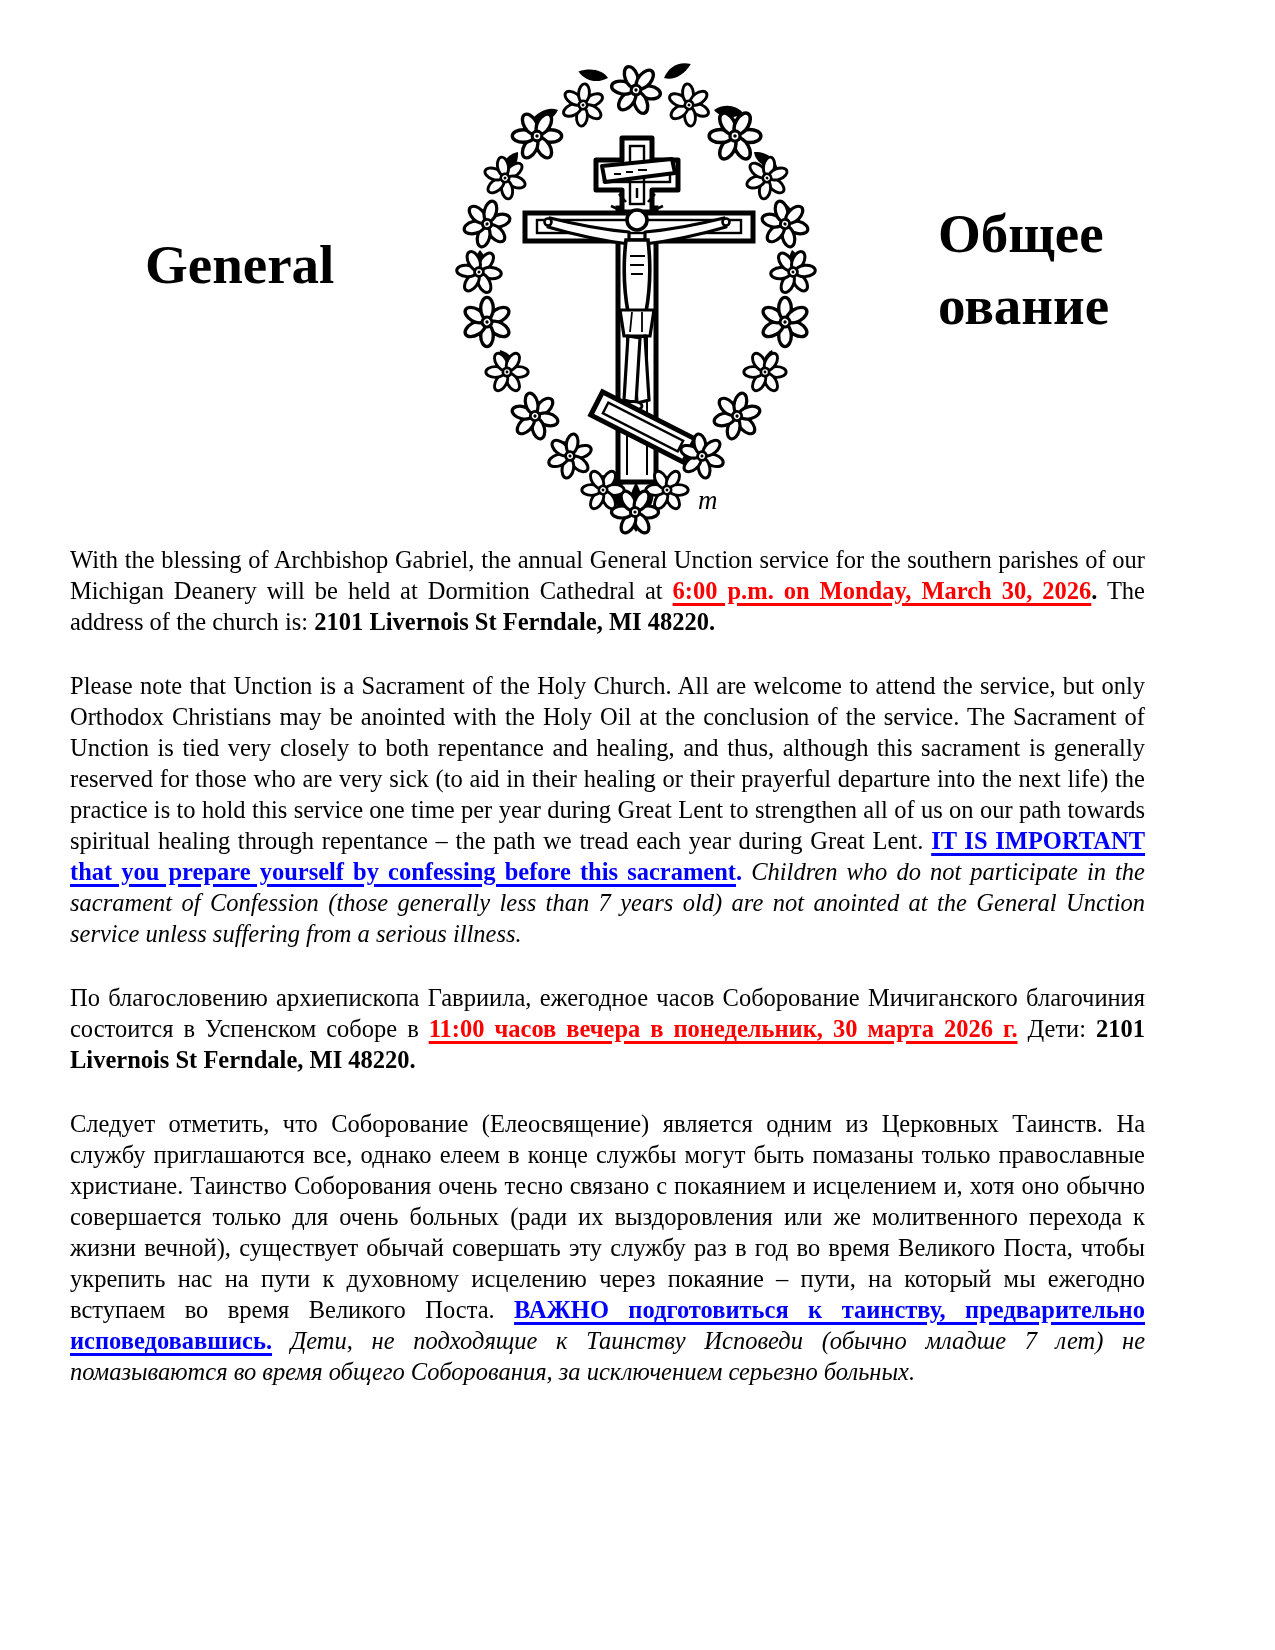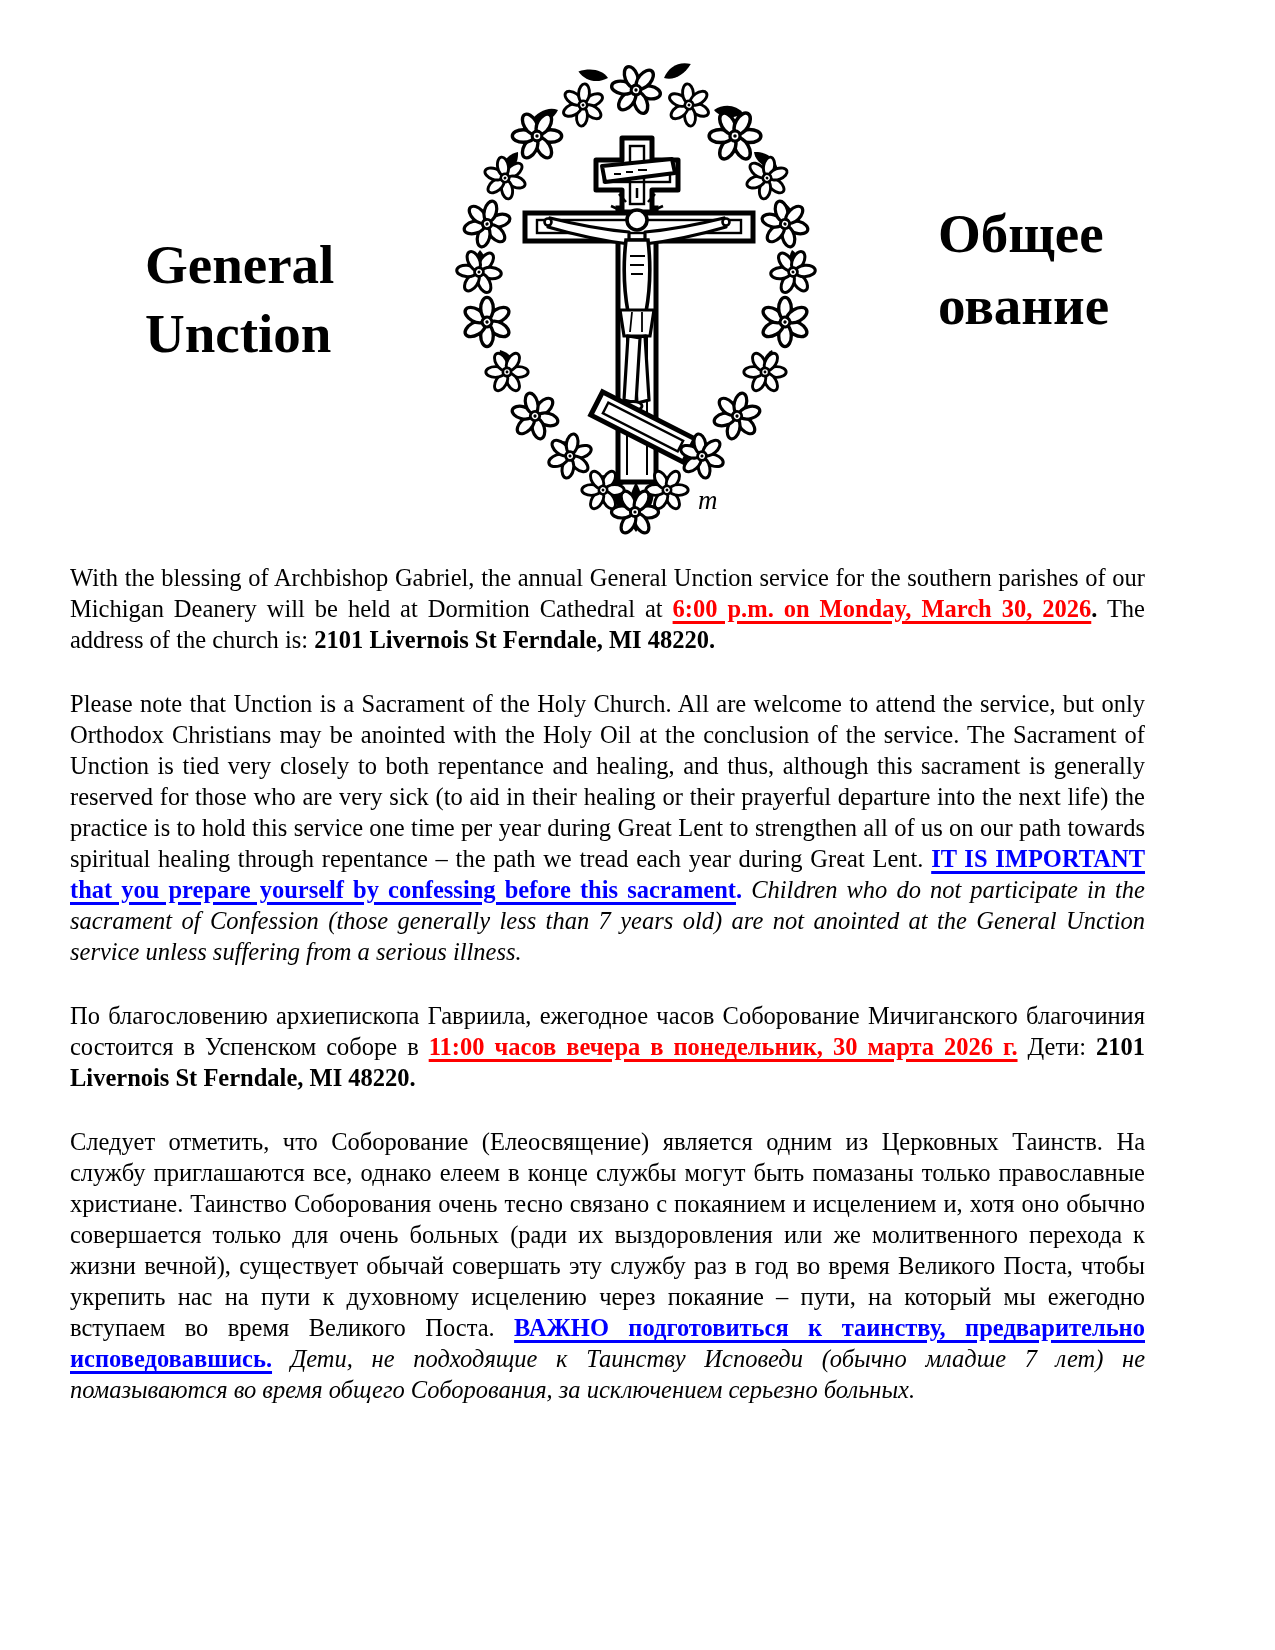--- a/index.html
+++ b/index.html
@@ -27,21 +27,21 @@
   .artwork{position:absolute;left:446px;top:50px;}
   .body-text{
     position:absolute;
     left:70px;
     top:544px;
     width:1075px;
     font-size:24.5px;
     line-height:31px;
     text-align:justify;
   }
-  .body-text p{margin:18px 0 33px 0;}
+  .body-text p{margin:0 0 33px 0;}
   .r-bold{font-weight:bold;}
   .r-bi{font-weight:normal;font-style:italic;}
   .r-red{
     color:var(--accent-red,#f00);
     font-weight:bold;
     text-decoration:underline;
     text-decoration-thickness:2.5px;
     text-underline-offset:4px;
   }
   .r-blue{
@@ -55,21 +55,20 @@
 </style>
 </head>
 <body>
 
 <div class="page">
 
   <div class="header">
 
     <div class="title title-en">
       <span class="line">General</span>
-      <span class="line">Unction</span>
     </div>
 
     <svg class="artwork" width="375" height="495" viewBox="0 0 375 495" aria-hidden="true">
       <defs>
         <g id="fl">
           <g fill="#fff" stroke="#000" stroke-width="3.2">
             <ellipse cx="13" cy="0" rx="10.5" ry="6"></ellipse>
             <ellipse cx="13" cy="0" rx="10.5" ry="6" transform="rotate(60)"></ellipse>
             <ellipse cx="13" cy="0" rx="10.5" ry="6" transform="rotate(120)"></ellipse>
             <ellipse cx="13" cy="0" rx="10.5" ry="6" transform="rotate(180)"></ellipse>

